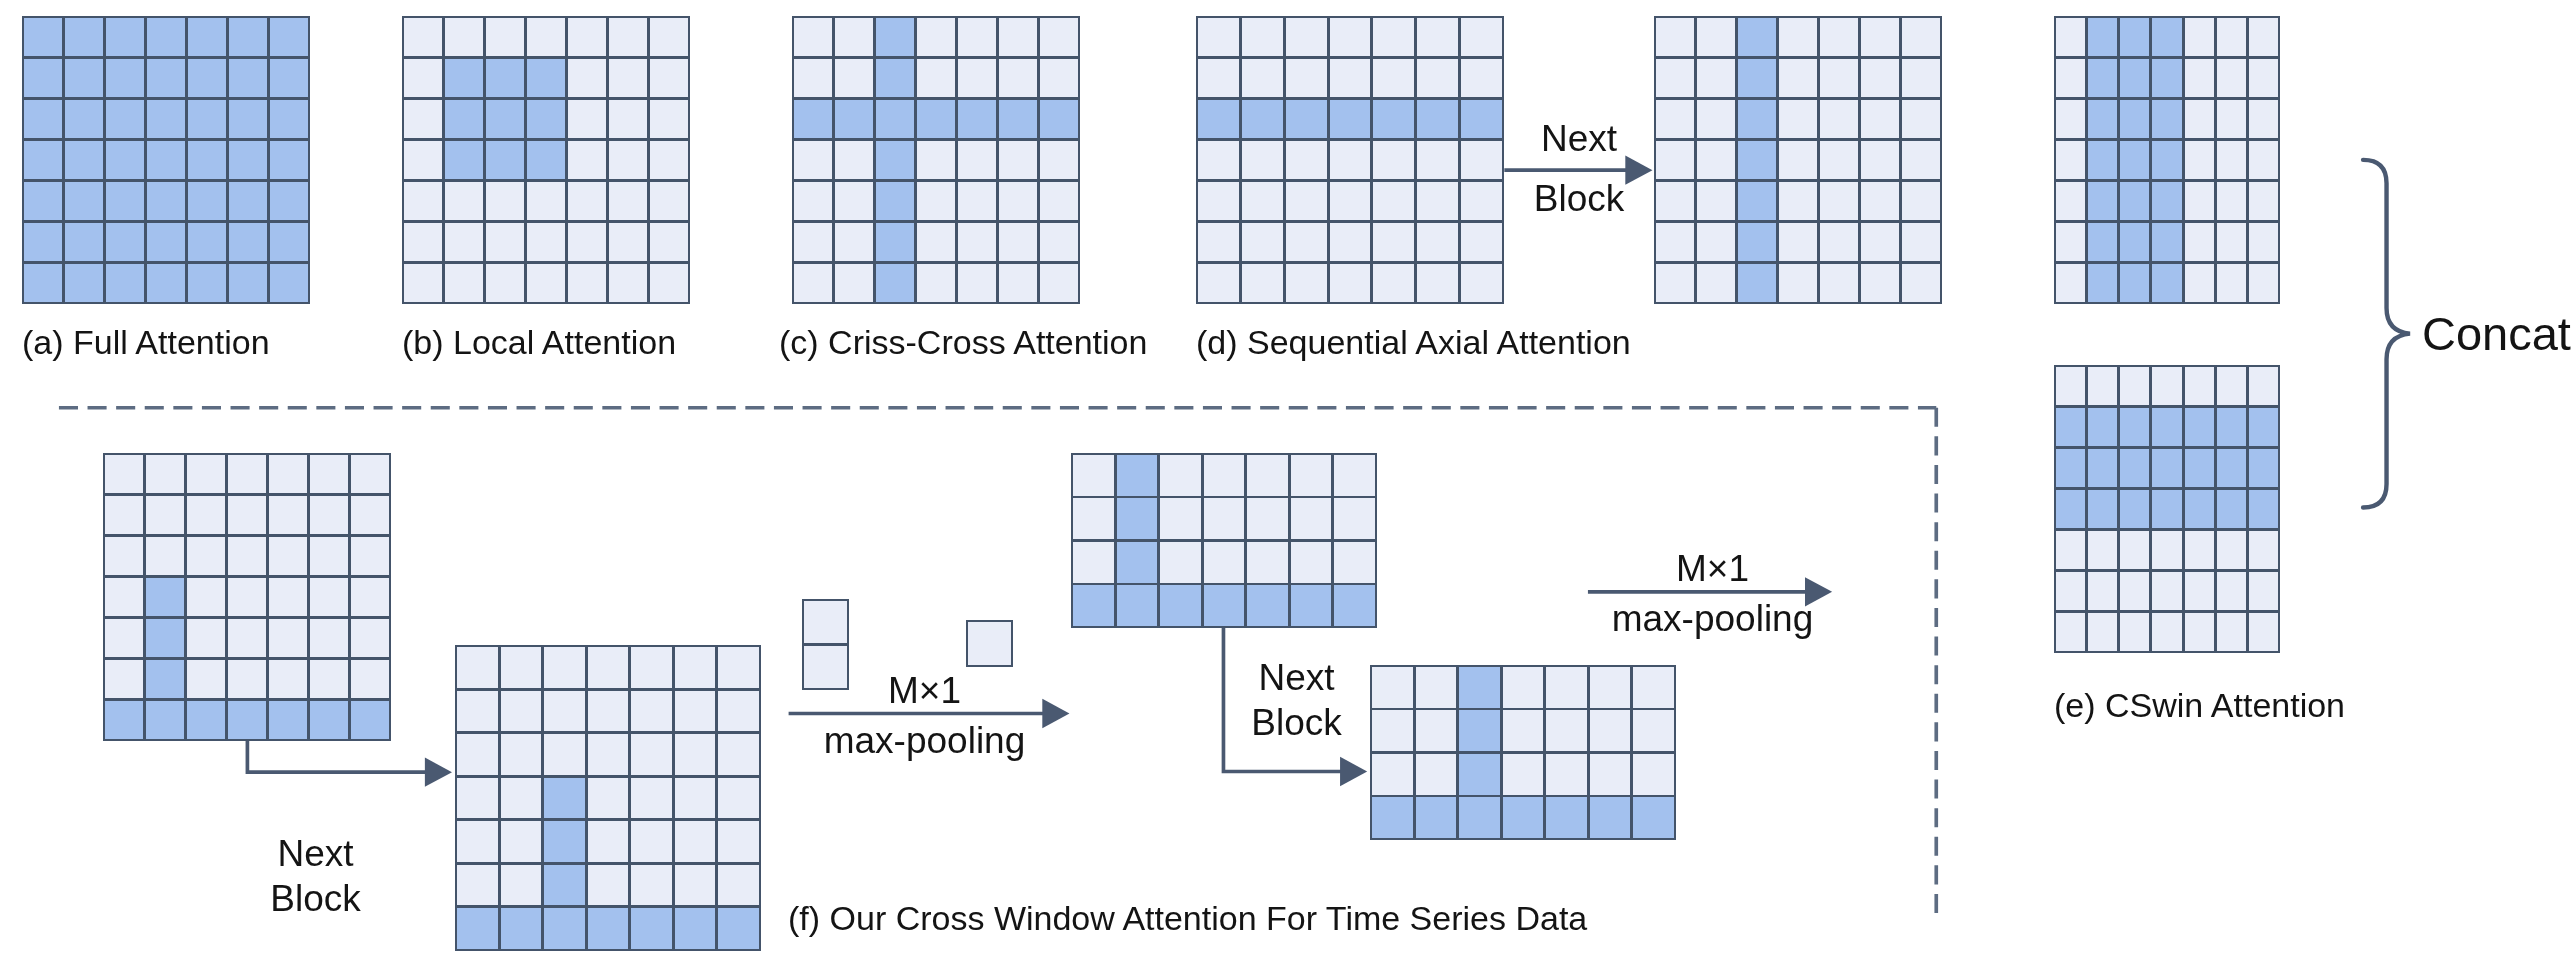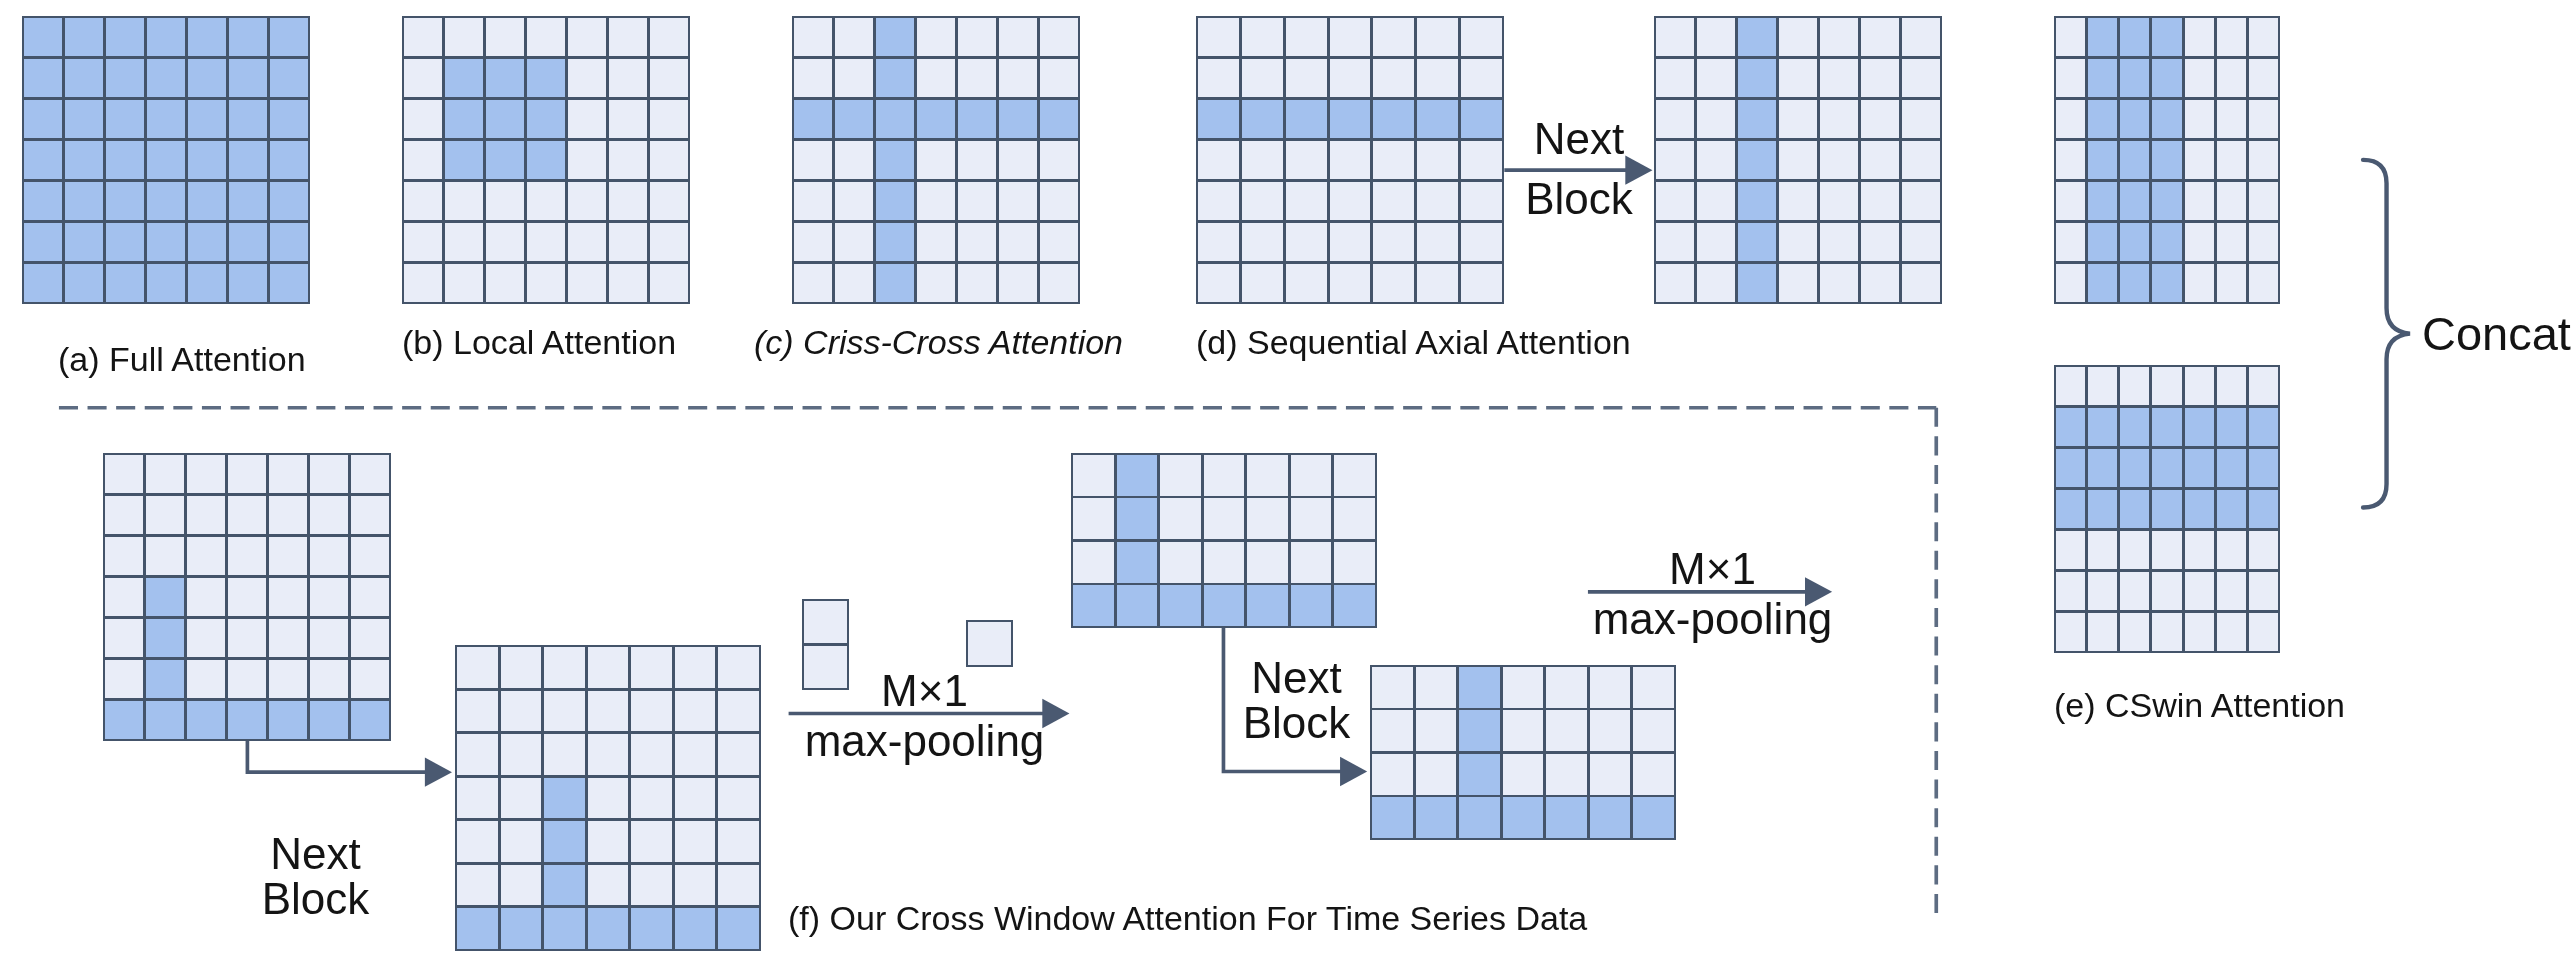--- a/index.html
+++ b/index.html
@@ -25,21 +25,21 @@
   .cell.blue{background:var(--cell-blue,#a3c1ee);}
   .caption{
     position:absolute;
     font-size:34px;
     line-height:38px;
     white-space:nowrap;
     color:var(--text,#141414);
   }
   .anno{
     position:absolute;
-    font-size:44px;
+    font-size:37px;
     line-height:37px;
     text-align:center;
     white-space:nowrap;
     color:var(--text,#141414);
   }
   .center{text-align:left;}
   .connector{stroke:var(--connector,#4a5971);stroke-width:5;fill:none;}
   .connector-head{fill:var(--connector,#4a5971);stroke:none;}
   .dashed{stroke:var(--dash,#5d6c82);stroke-width:5;fill:none;stroke-dasharray:26 13;}
   .brace{stroke:var(--connector,#4a5971);stroke-width:6;fill:none;stroke-linecap:round;}
@@ -65,23 +65,23 @@
 
     <path class="connector" d="M 1668 856 V 1052 H 1830"></path>
     <path class="connector-head" d="M 1864 1052 L 1827 1032 L 1827 1072 Z"></path>
 
     <path class="connector" d="M 2165 807 H 2464"></path>
     <path class="connector-head" d="M 2498 807 L 2461 787 L 2461 827 Z"></path>
 
     <path class="brace" d="M 3222 218 Q 3254 218 3254 250 L 3254 420 Q 3254 452 3286 455 Q 3254 458 3254 490 L 3254 660 Q 3254 692 3222 692"></path>
   </svg>
 
-  <div class="caption" style="left:22px;top:340px;margin-left:36px;">(a) Full Attention</div>
+  <div class="caption" style="left:22px;top:323px;">(a) Full Attention</div>
   <div class="caption" style="left:402px;top:323px;">(b) Local Attention</div>
-  <div class="caption" style="left:754px;top:323px;font-style:italic;">(c) Criss-Cross Attention</div>
+  <div class="caption" style="left:779px;top:323px;">(c) Criss-Cross Attention</div>
   <div class="caption center" style="left:1196px;top:323px;width:748px;">(d) Sequential Axial Attention</div>
   <div class="caption" style="left:788px;top:899px;">(f) Our Cross Window Attention For Time Series Data</div>
   <div class="caption" style="left:2054px;top:686px;">(e) CSwin Attention</div>
 
   <div class="anno" style="left:1504px;top:120px;width:150px;">Next</div>
   <div class="anno" style="left:1504px;top:180px;width:150px;">Block</div>
 
   <div class="anno" style="left:242px;top:835px;width:147px;">Next</div>
   <div class="anno" style="left:242px;top:880px;width:147px;">Block</div>
 

